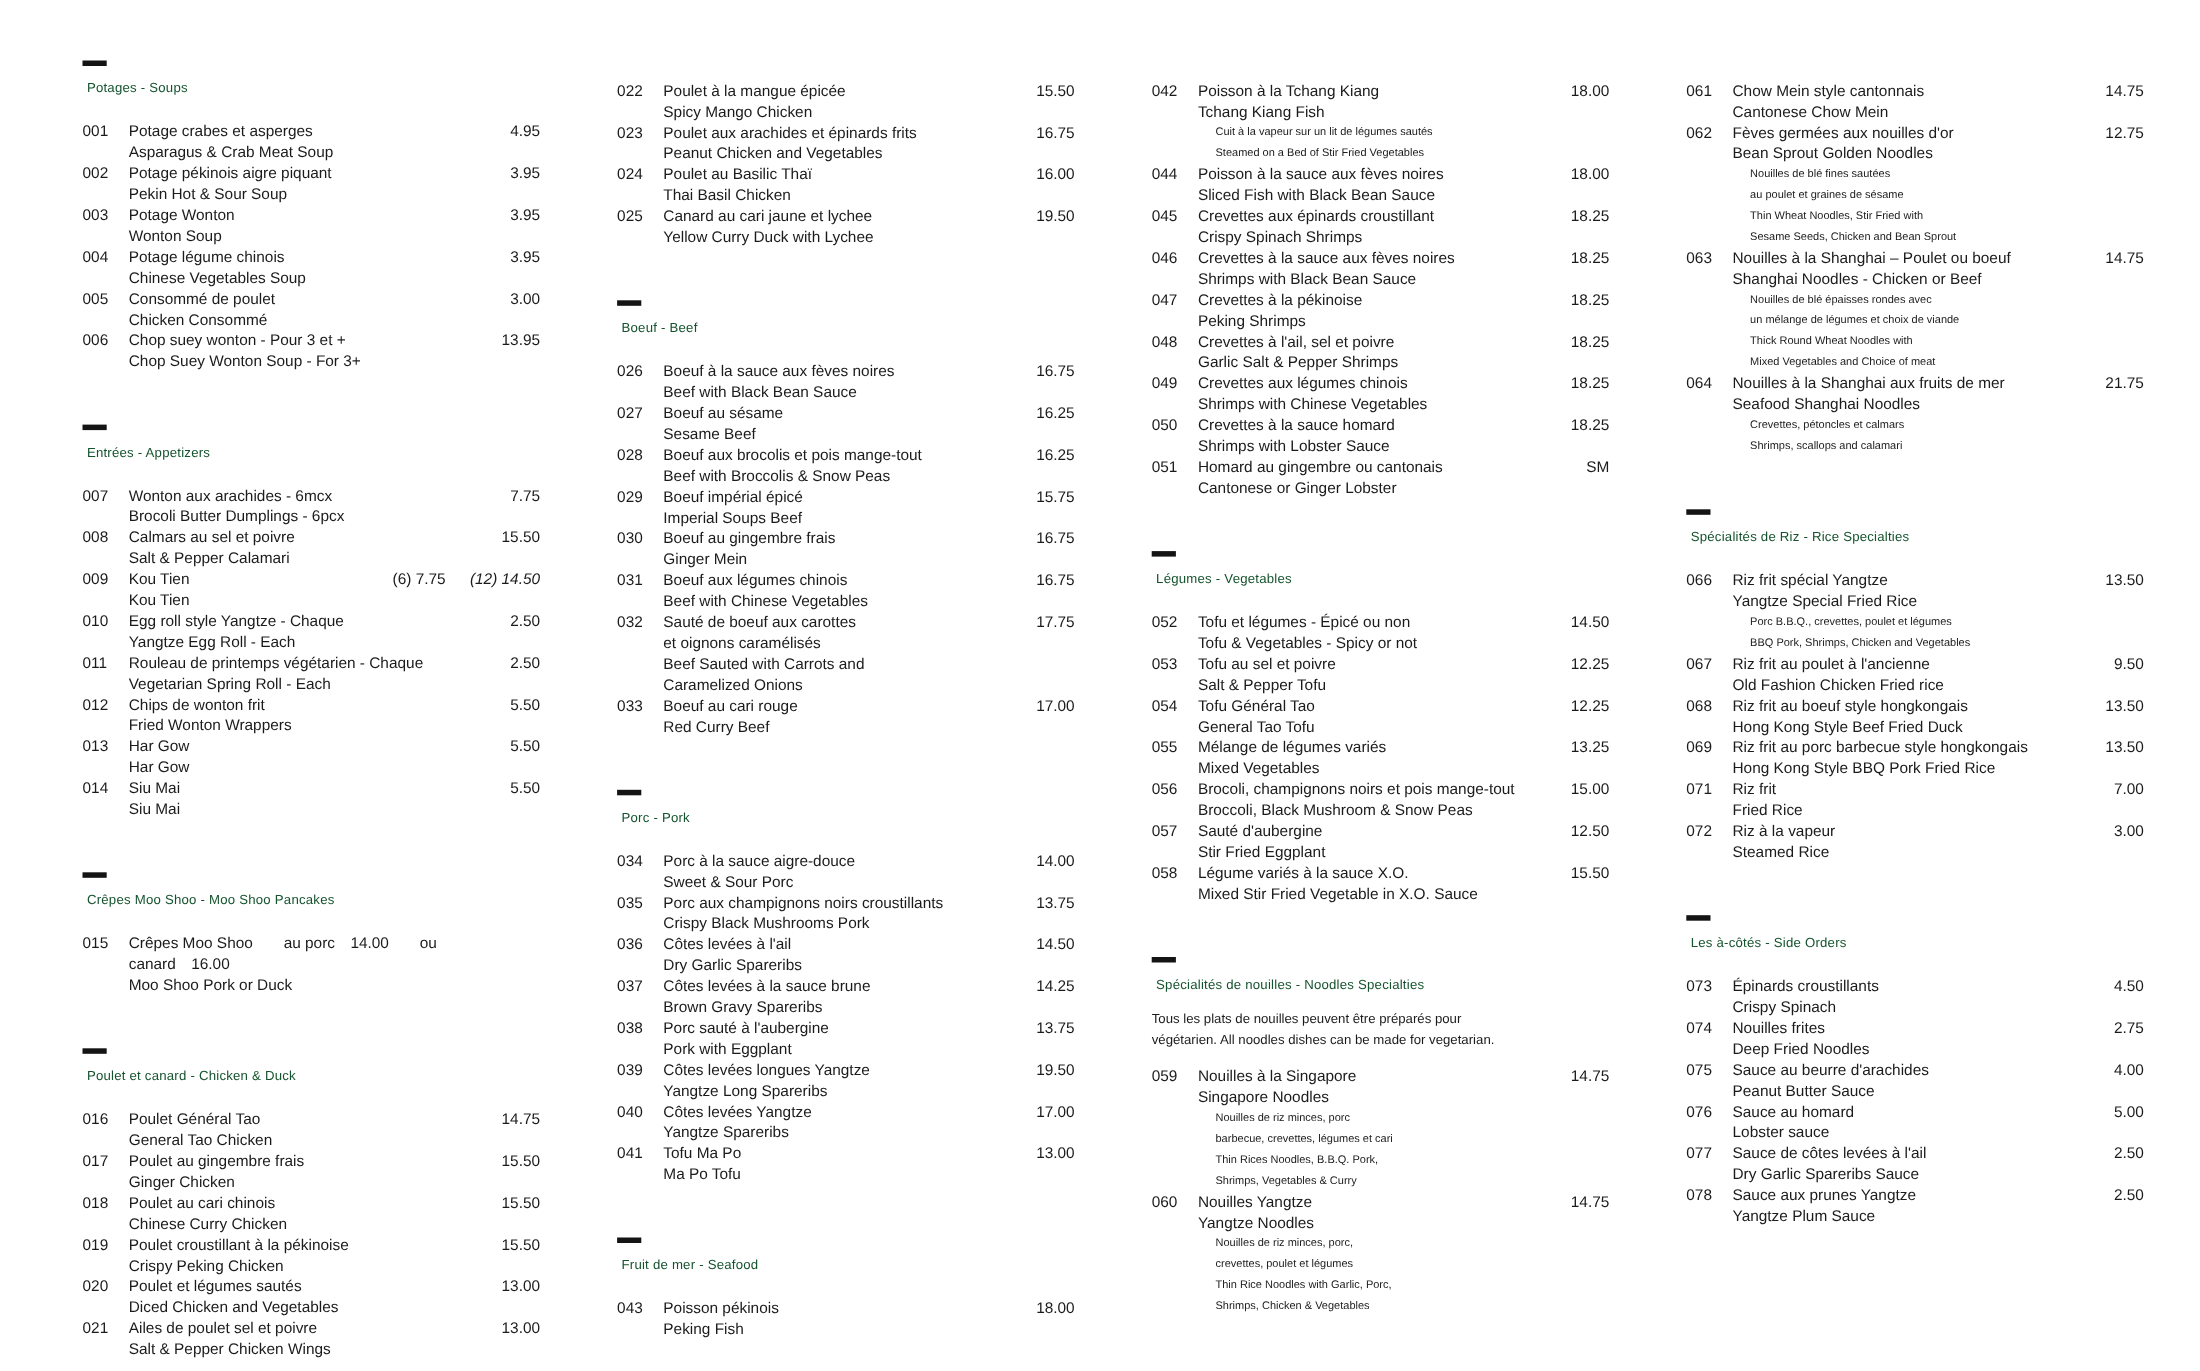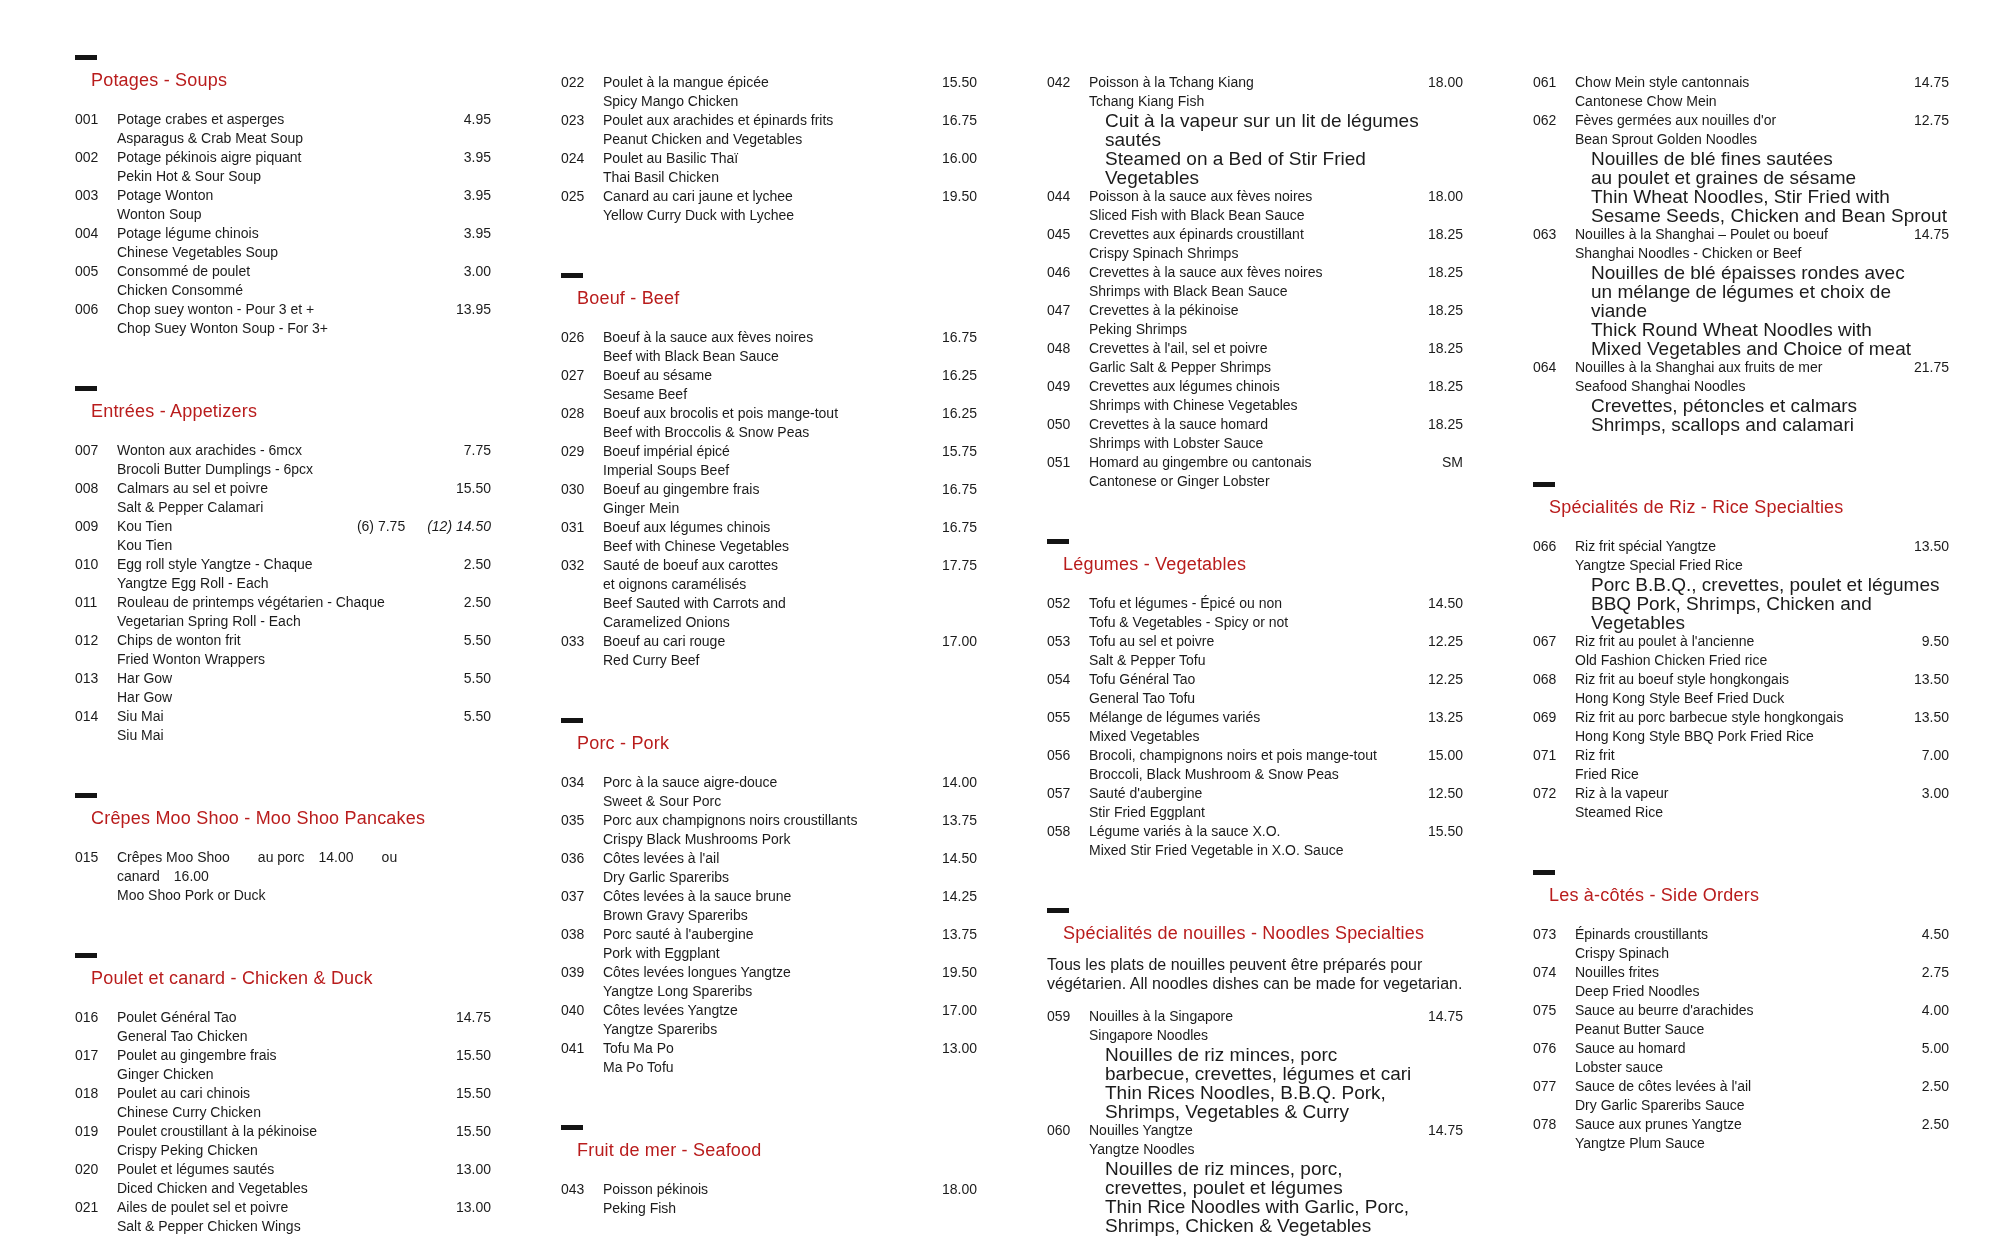--- a/index.html
+++ b/index.html
@@ -15,43 +15,43 @@
     align-items: flex-start;
     gap: 70px;
     padding: 55px 48px 24px 75px;
   }
   .col { width: 416px; flex: 0 0 416px; }
   .section { margin-bottom: 48px; }
   .section:last-child { margin-bottom: 0; }
   .section.cont { padding-top: 18px; }
   .dash { width: 22px; height: 5px; background: #141414; margin: 0 0 10px 0; }
   .section-title {
-    margin: 0 0 20px 16px;
-    font-size: 18px;
+    margin: 0 0 20px 4px;
+    font-size: 12px;
     font-weight: normal;
-    color: #b91c1c;
+    color: #14532d;
     letter-spacing: 0.2px;
     line-height: 20px;
   }
   .section-note { margin: -8px 0 14px 0; }
-  .note-line { font-size: 16px; line-height: 19px; }
+  .note-line { font-size: 12px; line-height: 19px; }
   .item-line {
     display: flex;
     align-items: baseline;
     font-size: 14px;
     line-height: 19px;
   }
   .item-num { flex: 0 0 42px; }
   .item-name { flex: 1 1 auto; padding-right: 10px; }
   .item-price { flex: 0 0 auto; white-space: nowrap; }
   .price-part + .price-part { margin-left: 22px; font-style: italic; }
   .inline-label { margin-left: 28px; }
   .inline-price { margin-left: 14px; }
   .item-sub  { font-size: 14px; line-height: 19px; padding-left: 42px; }
-  .item-desc { font-size: 19px; line-height: 19px; padding-left: 58px; }
+  .item-desc { font-size: 10px; line-height: 19px; padding-left: 58px; }
 </style>
 </head>
 <body>
 
 <div class="menu" id="menu">
     <div class="col">
       <section class="section">
         <div class="dash"></div>
         <h2 class="section-title">Potages - Soups</h2>
         <div class="item">

